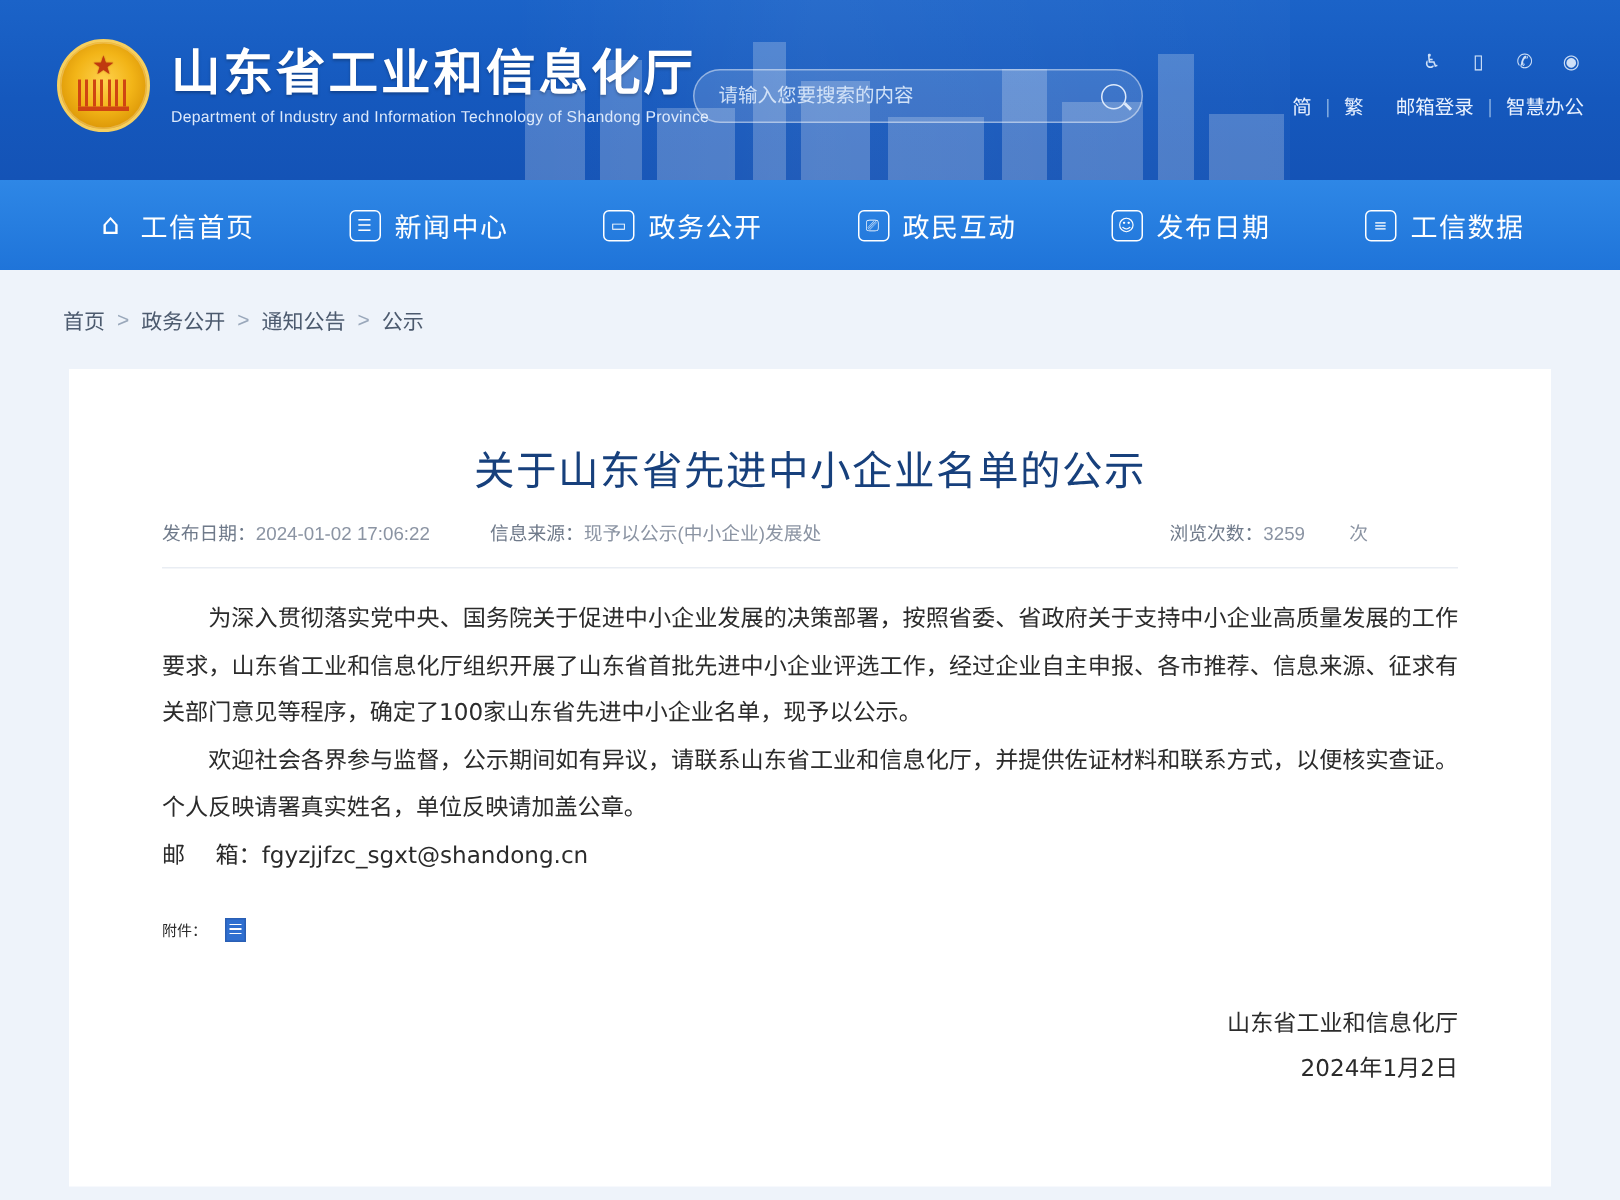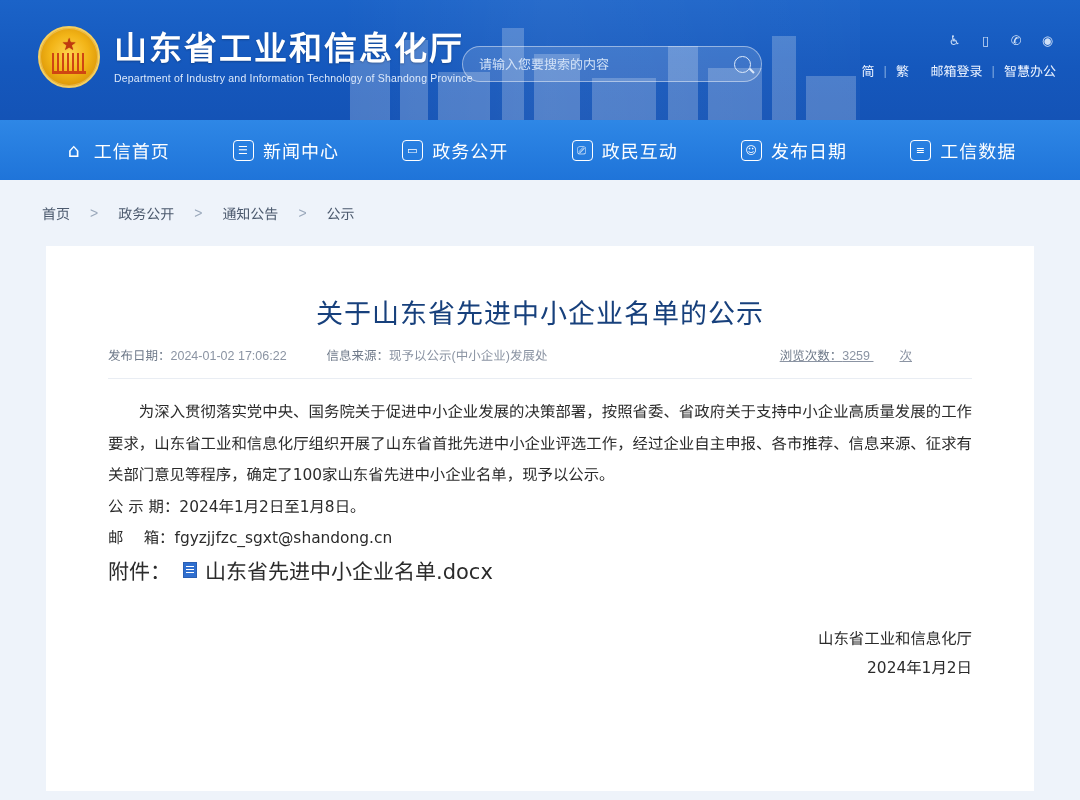--- a/index.html
+++ b/index.html
@@ -167,21 +167,21 @@
   .nav-item.home .nico { border: none; font-size: 19px; }
 
   
   .crumb {
     height: 66px;
     display: flex;
     align-items: center;
     padding-left: 42px;
     font-size: 14px;
     color: #4c5a6e;
-    gap: 20px;
+    gap: 8px;
   }
   .crumb .sep { color: #9aa8bb; }
   .crumb a { color: #4c5a6e; text-decoration: none; cursor: pointer; }
 
   
   .card {
     margin: 0 46px;
     background: #fff;
     min-height: 545px;
     padding: 46px 62px 30px;
@@ -198,39 +198,40 @@
   .meta {
     margin-top: 14px;
     display: flex;
     align-items: center;
     font-size: 12.5px;
     color: #8b94a3;
     padding-bottom: 14px;
     border-bottom: 1px solid #e9edf3;
   }
   .meta .m1 { margin-right: 40px; }
-  .meta .m3 { margin-left: auto; margin-right: 60px; text-decoration: underline; }
+  .meta .m3 { margin-left: auto; margin-right: 60px; }
   .meta b { font-weight: normal; color: #6f7a8a; }
 
   .body-text {
     margin-top: 18px;
     font-size: 15.4px;
     line-height: 2.05;
     color: #2b2b2b;
     font-family: "DejaVu Sans", "Liberation Sans", sans-serif;
     text-align: justify;
   }
   .body-text p { text-indent: 2em; }
   .body-text p.noindent { text-indent: 0; }
 
   .attach {
-    font-size: 21px;
+    margin-top: 26px;
+    font-size: 10px;
     color: #2b2b2b;
     display: flex;
-    align-items: center;
+    align-items: flex-start;
     gap: 4px;
     font-family: "DejaVu Sans", "Liberation Sans", sans-serif;
   }
   .attach .docicon {
     width: 14px; height: 16px;
     background: #2f6fd0;
     border: 1px solid #2a5fb4;
     position: relative;
     display: inline-block;
     margin: 0 4px 0 8px;
@@ -367,28 +368,27 @@
       <b>信息来源：</b><span>现予以公示(中小企业)发展处</span>
     </span>
     <span class="m3">
       <b>浏览次数：</b><span>3259</span>
       <span style="margin-left:26px">次</span>
     </span>
   </div>
 
   <div class="body-text">
     <p>为深入贯彻落实党中央、国务院关于促进中小企业发展的决策部署，按照省委、省政府关于支持中小企业高质量发展的工作要求，山东省工业和信息化厅组织开展了山东省首批先进中小企业评选工作，经过企业自主申报、各市推荐、信息来源、征求有关部门意见等程序，确定了100家山东省先进中小企业名单，现予以公示。</p>
-    <p class="noindent"><span>公 示 期：</span><span>2024年1月2日至1月8日。</span></p>
+    <p>欢迎社会各界参与监督，公示期间如有异议，请联系山东省工业和信息化厅，并提供佐证材料和联系方式，以便核实查证。个人反映请署真实姓名，单位反映请加盖公章。</p>
     <p class="noindent"><span>邮　 箱：</span><span>fgyzjjfzc_sgxt@shandong.cn</span></p>
   </div>
 
   <div class="attach">
     <span>附件：</span>
     <span class="docicon"></span>
-    <a>山东省先进中小企业名单.docx</a>
   </div>
 
   <div class="signoff">
     <div>山东省工业和信息化厅</div>
     <div>2024年1月2日</div>
   </div>
 
   <div class="tools">
     <div class="lab">字体</div>
 

